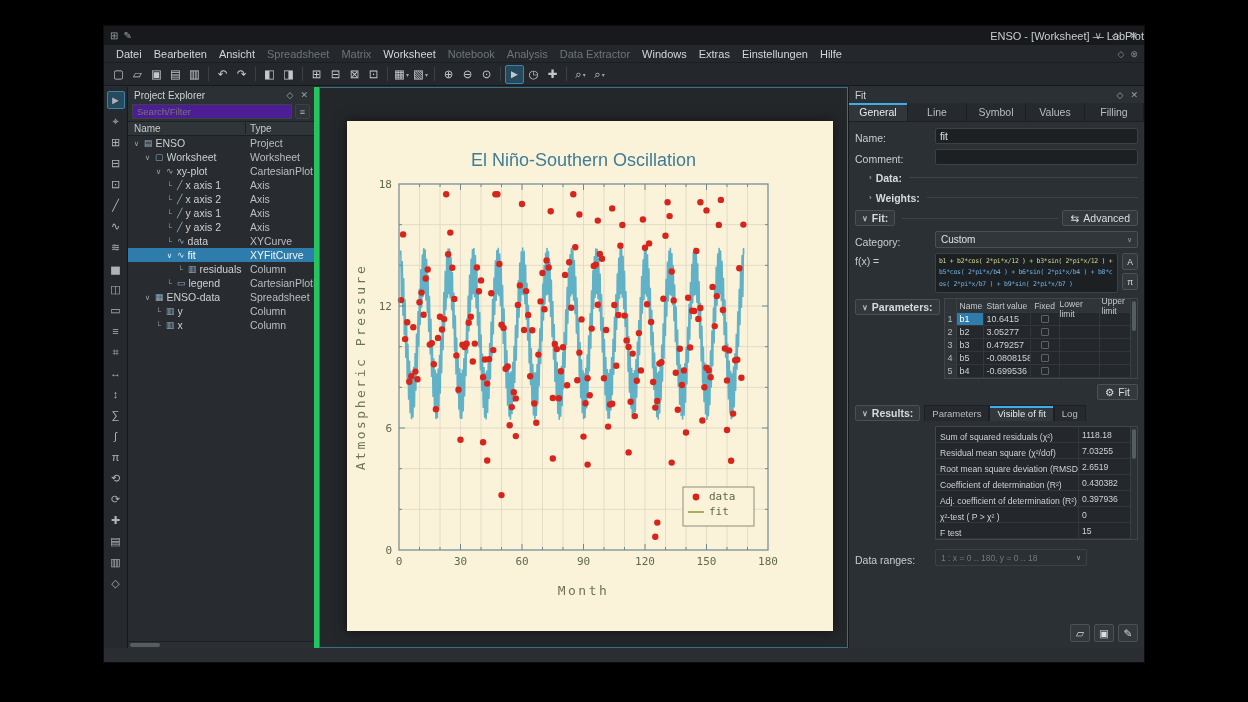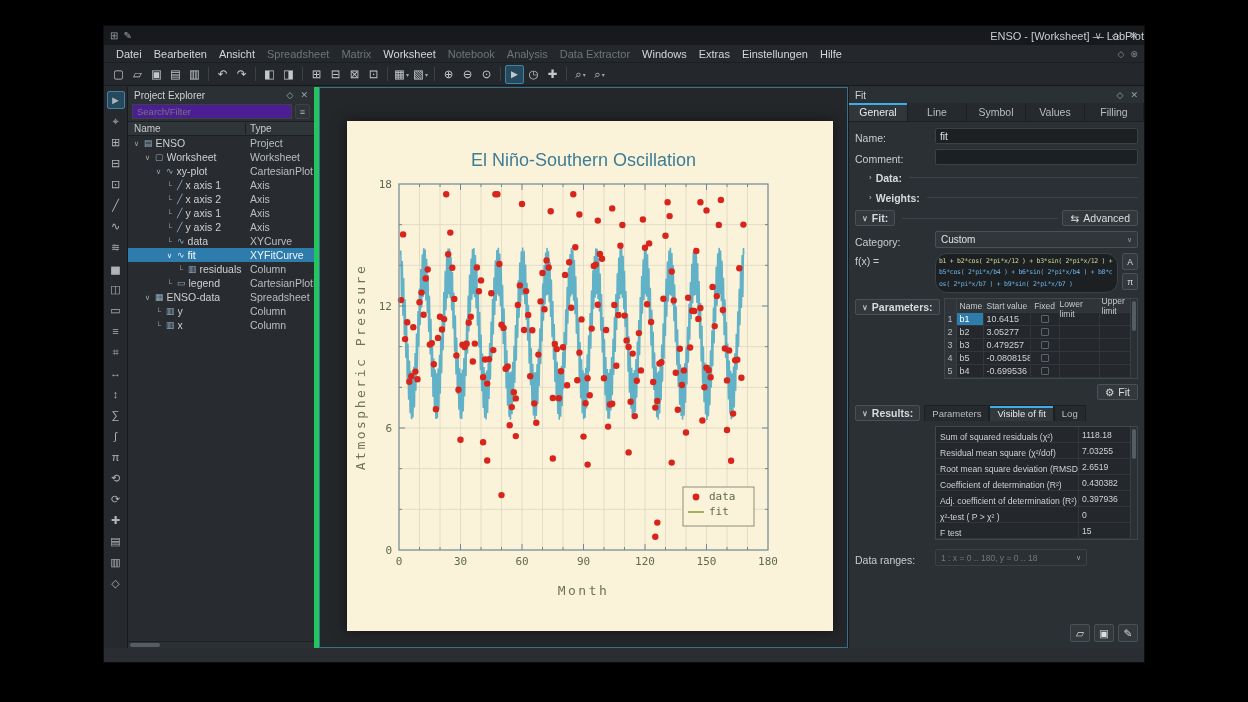--- a/index.html
+++ b/index.html
@@ -70,21 +70,21 @@
   .tinput{flex:1;height:16px;background:#1d2023;border:1px solid #3c4146;border-radius:2px;color:#dfe2e3;font-size:10px;padding:0 4px;font-family:"Liberation Sans",sans-serif}
   .combo{flex:1;height:17px;background:#31363b;border:1px solid #4a5055;border-radius:2px;display:flex;align-items:center;padding:0 5px;font-size:10px;color:#dfe2e3}
   .combo .caret{margin-left:auto;font-size:7px;color:#9aa0a4}
   .combo.disabled{color:#72787c;background:#2b3034;border-color:#3c4146;flex:none;width:152px}
   .sect{display:flex;align-items:center;min-height:15px;gap:4px}
   .s-arrow{font-size:8px;color:#b5babd}
   .s-label{font-weight:bold;color:#d7dadc}
   .s-line{flex:1;height:1px;background:#3e4349;margin-left:3px}
   .sect-btn{display:inline-flex;align-items:center;gap:4px;border:1px solid #4a5055;border-radius:2px;background:#33383d;padding:1px 6px;font-weight:bold;color:#d7dadc}
   .btn{display:inline-flex;align-items:center;gap:4px;border:1px solid #4a5055;border-radius:2px;background:#33383d;padding:1px 7px;font-size:10.5px;color:#dbdee0}
-  .formula{flex:1;background:#1d2023;border:1px solid #3c4146;border-radius:12px;min-height:38px;padding:2px 3px;font-family:"DejaVu Sans Mono",monospace;font-size:6.5px;letter-spacing:-0.3px;line-height:1.75;word-break:break-all}
+  .formula{flex:1;background:#1d2023;border:1px solid #3c4146;border-radius:2px;min-height:38px;padding:2px 3px;font-family:"DejaVu Sans Mono",monospace;font-size:6.5px;letter-spacing:-0.3px;line-height:1.75;word-break:break-all}
   .fx-btns{display:flex;flex-direction:column;gap:3px;flex:none}
   .fx-btns .btn{padding:0 4px;font-size:8.5px;height:17px;justify-content:center}
   .ptable{flex:1;border:1px solid #41464b;background:#24272b;font-size:9px;position:relative;padding-right:7px}
   .prow{display:flex;height:13px;align-items:center;border-bottom:1px solid #32373b;color:#cfd3d5}
   .prow.head{background:#2f3438;font-size:8.5px;color:#c6cacd;height:14px}
   .pc0{width:12px;background:#2f3438;text-align:center;border-right:1px solid #3a3f43;color:#b8bdc0;align-self:stretch;display:flex;align-items:center;justify-content:center;flex:none}
   .pc1{width:27px;padding-left:3px;border-right:1px solid #32373b;align-self:stretch;display:flex;align-items:center;flex:none}
   .pc1.selcell{background:#2d7cab;color:#fff}
   .pc2{width:47px;padding-left:3px;border-right:1px solid #32373b;flex:none;overflow:hidden}
   .pc3{width:29px;display:flex;justify-content:center;border-right:1px solid #32373b;flex:none;align-self:stretch;align-items:center}

